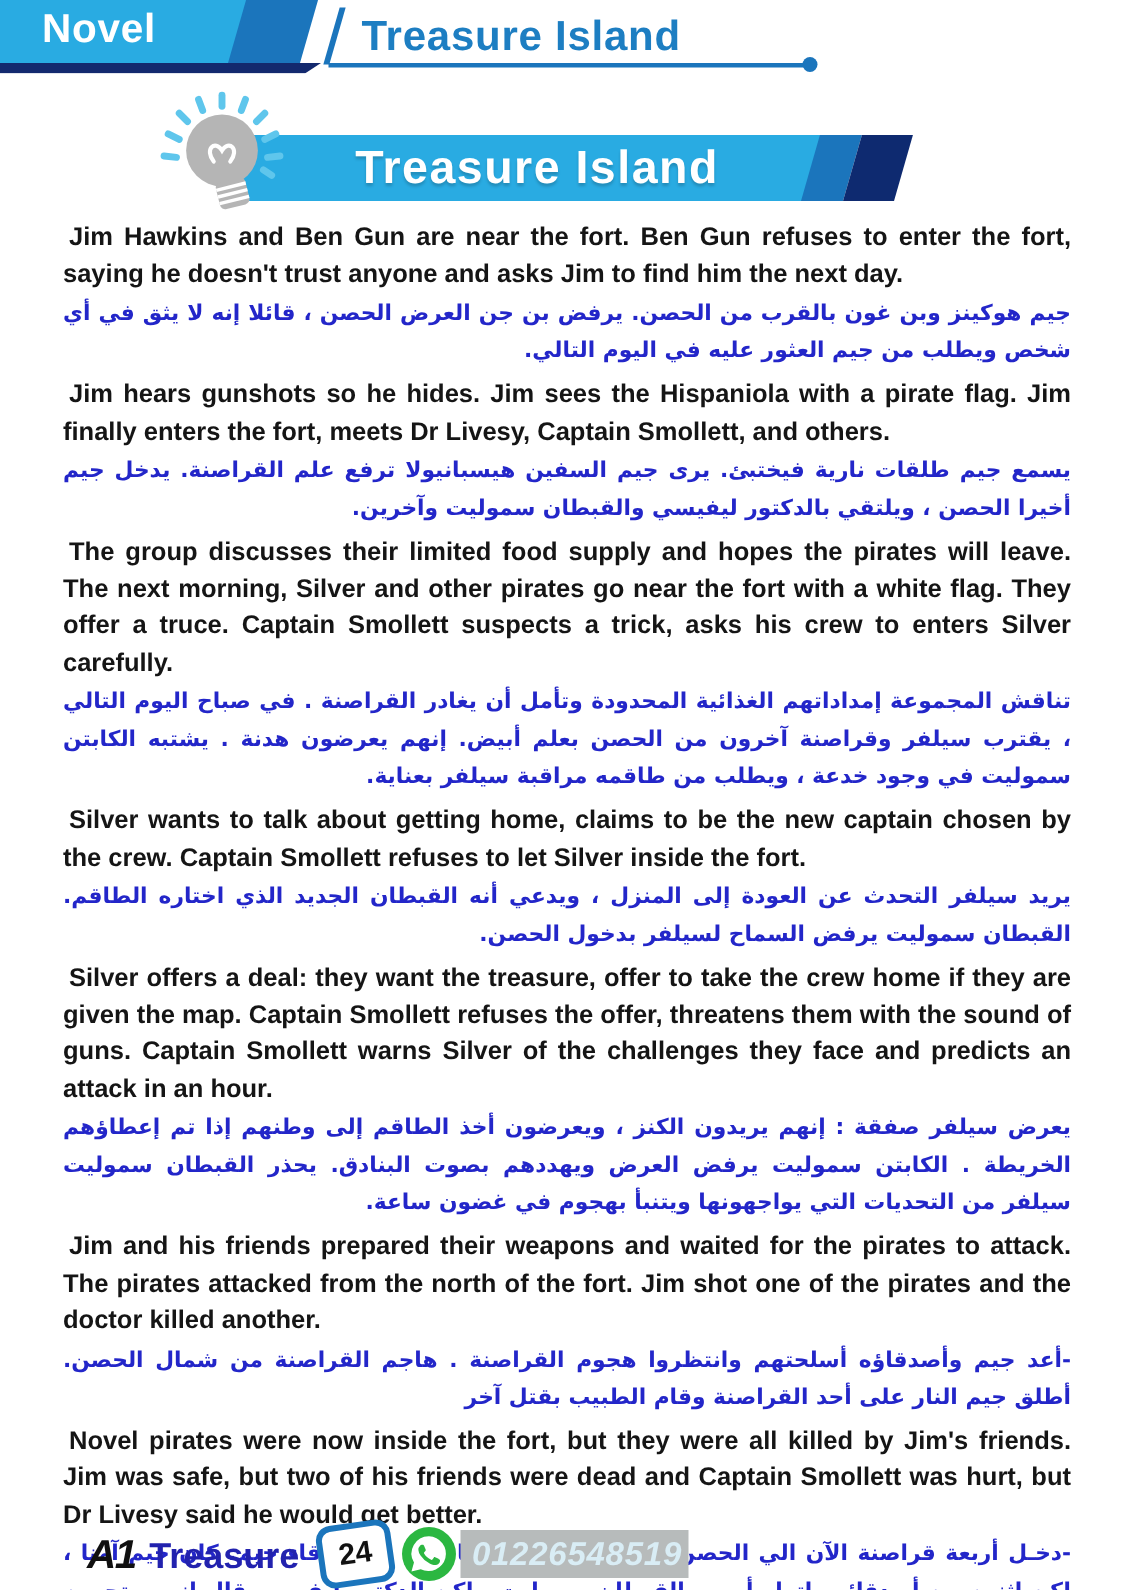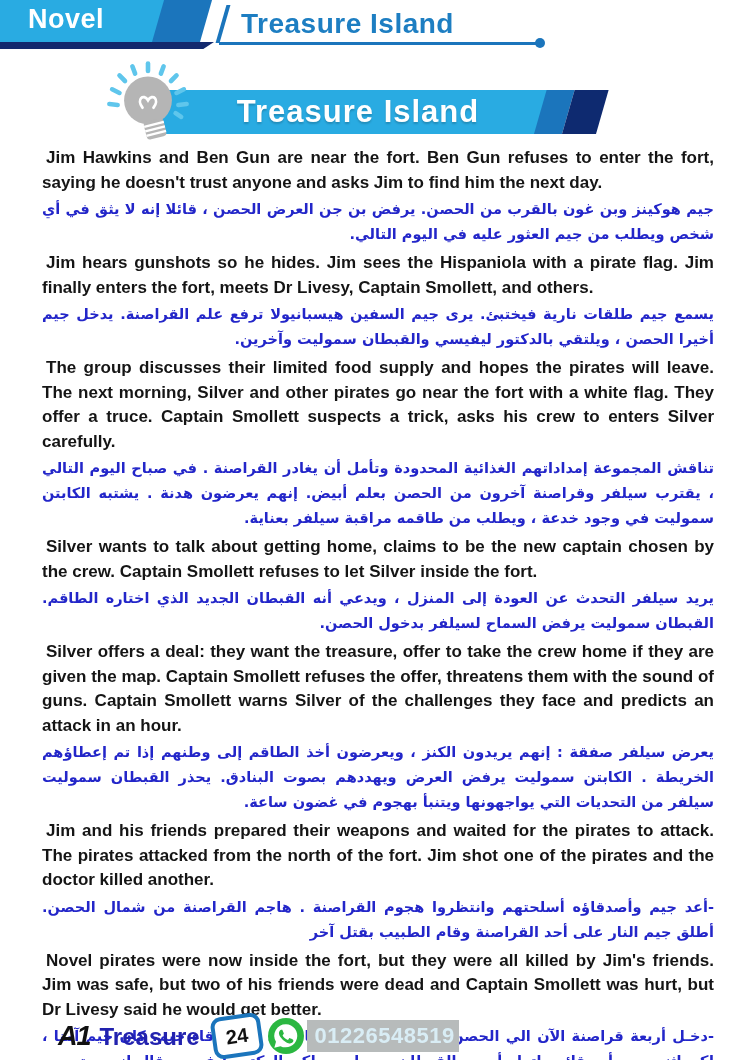--- a/index.html
+++ b/index.html
@@ -49,21 +49,21 @@
   .f-logo{margin-left:58px;white-space:nowrap;}
   .f-logo-a1{font-size:27px;font-weight:bold;font-style:italic;color:#101010;letter-spacing:-1px;}
   .f-logo-t{font-size:24px;font-weight:bold;color:#2222AE;margin-left:9px;}
   .f-grade{margin-left:auto;direction:rtl;white-space:nowrap;font-family:"DejaVu Sans",sans-serif;
     font-size:15px;font-weight:bold;color:#2B3F9E;}
   .f-badge{margin:0 6px 0 12px;width:42px;height:34px;background:#fff;border:4px solid #1B75BC;
     border-radius:10px;transform:rotate(-8deg);display:flex;align-items:center;justify-content:center;
     font-size:20px;font-weight:bold;color:#111;flex:0 0 auto;}
   .f-wa{flex:0 0 auto;margin-right:3px;width:36px;height:36px;}
   .f-phone{flex:0 0 auto;background:#B7BBBB;color:#D9EDF5;font-size:22px;font-weight:bold;
-    letter-spacing:.5px;padding:3px 4px 3px 8px;min-width:104px;text-align:center;}
+    letter-spacing:.5px;padding:3px 4px 3px 8px;min-width:104px;text-align:center;font-style:italic;}
 </style>
 </head>
 <body>
 
 <div class="hdr">
   <div class="hdr-band"></div>
   <div class="hdr-accent"></div>
   <span class="novel">Novel</span>
   <div class="hdr-navy"></div>
   <div class="hdr-slash"></div>

